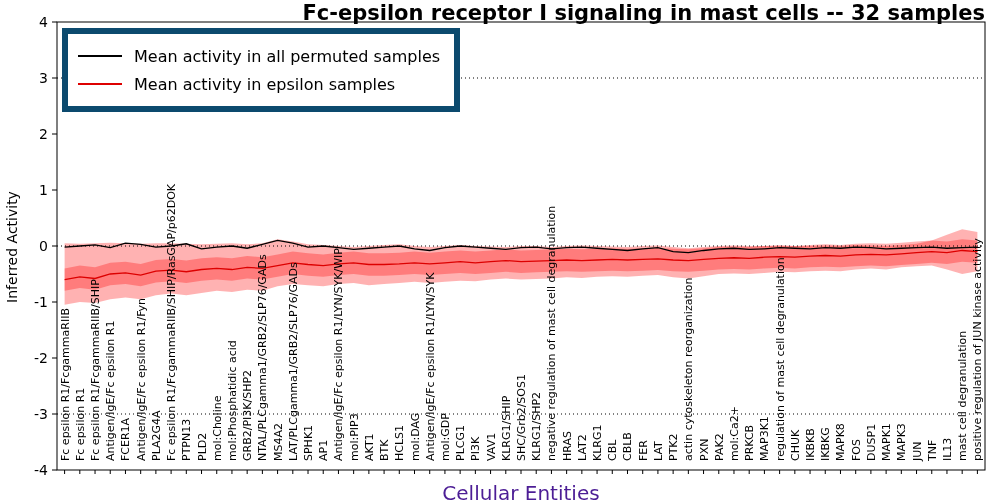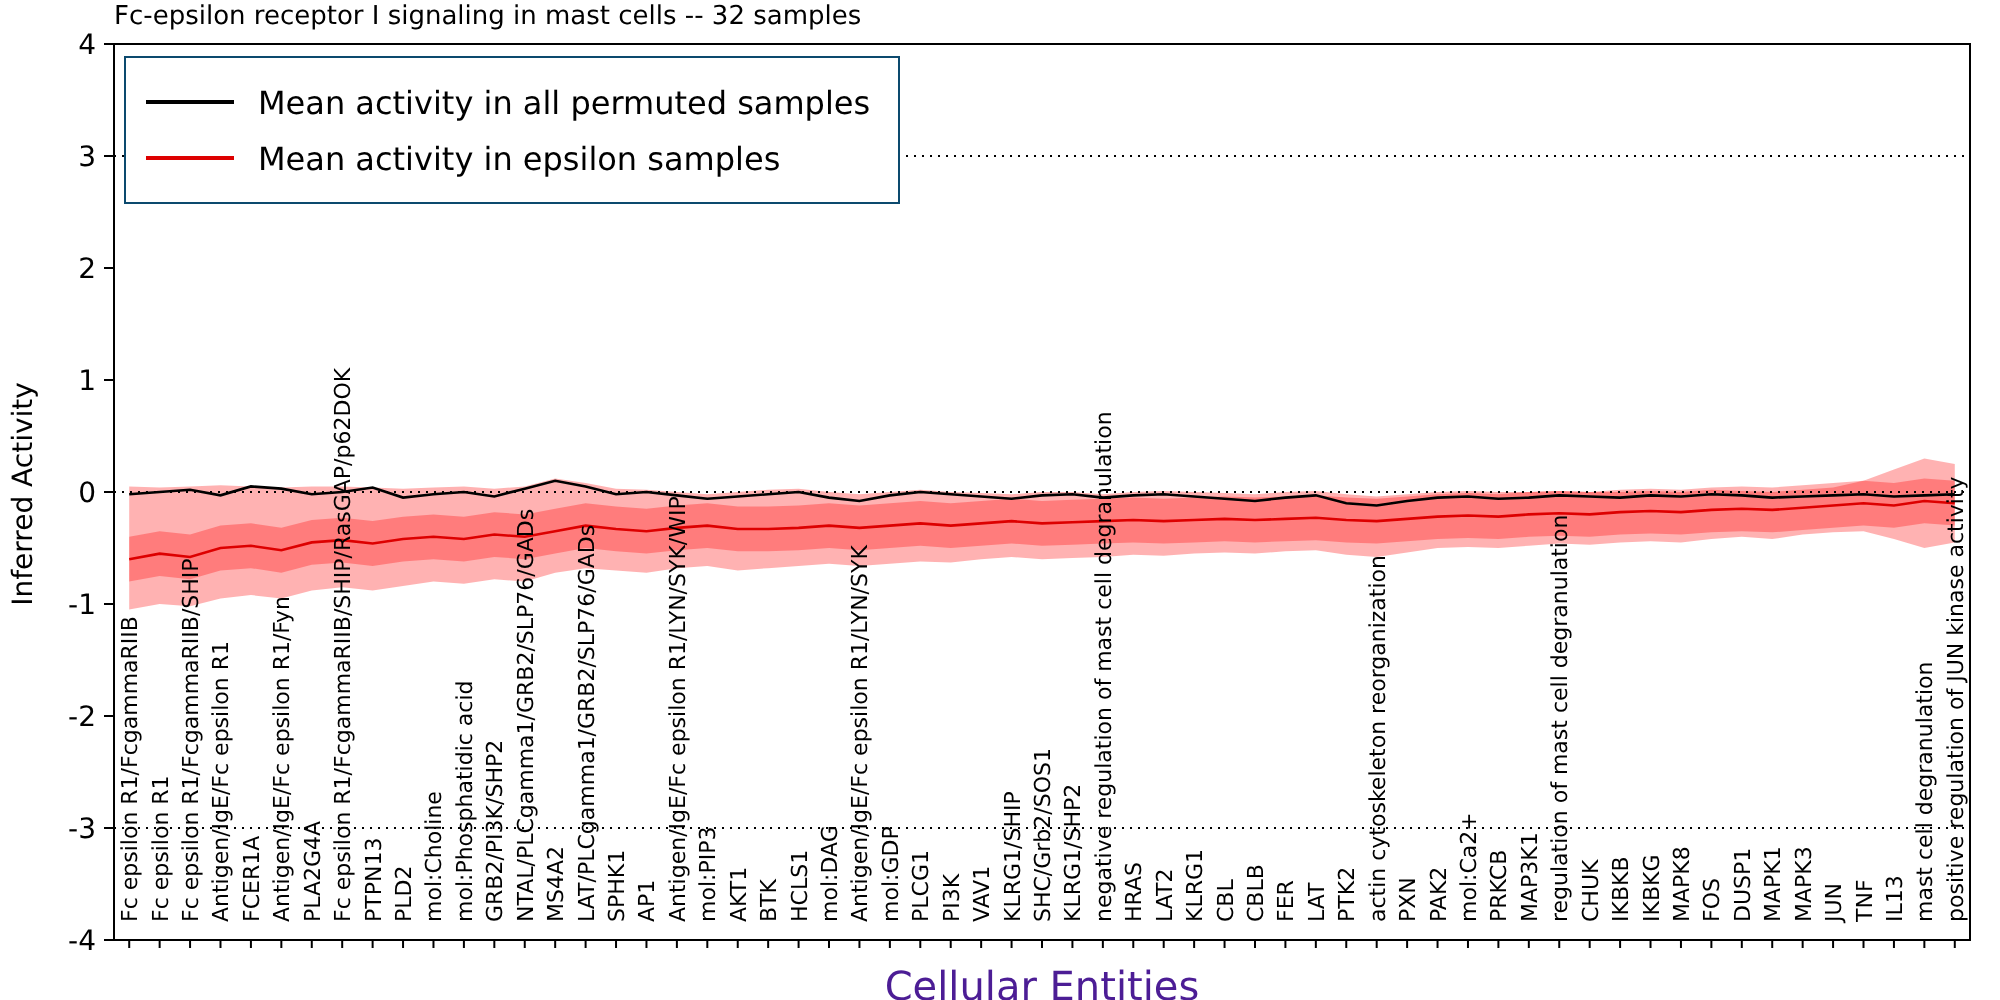--- a/index.html
+++ b/index.html
@@ -6,34 +6,34 @@
   .figure{
     position:relative;
     width:1000px;height:500px;
     background:#ffffff;
     font-family:"DejaVu Sans", sans-serif;
     overflow:hidden;
   }
   .figure svg{position:absolute;left:0;top:0;}
   .chart-title{
     position:absolute;left:57px;top:1px;width:928px;
-    text-align:left;font-size:13px;color:#000;
+    text-align:right;font-size:21px;color:#000;font-weight:bold;
   }
   .y-axis-label{
     position:absolute;left:-58px;top:239px;width:140px;
     text-align:center;font-size:14px;color:#000;
     transform:rotate(-90deg);
   }
   .x-axis-label{
     position:absolute;left:57px;top:481px;width:928px;
     text-align:center;font-size:20px;color:#4c1d95;
   }
   .legend{
     position:absolute;left:62px;top:28px;
-    background:#ffffff;border:1px solid #0c4a6e;
+    background:#ffffff;border:6px solid #0c4a6e;
     padding:8px 14px 8px 10px;
   }
   .legend-row{display:flex;align-items:center;height:28px;}
   .legend-swatch{display:inline-block;width:44px;height:0;border-top-width:2px;border-top-style:solid;margin-right:12px;}
   .legend-label{font-size:16px;color:#000;white-space:nowrap;}
 </style>
 </head>
 <body>
 
 <div class="figure">

